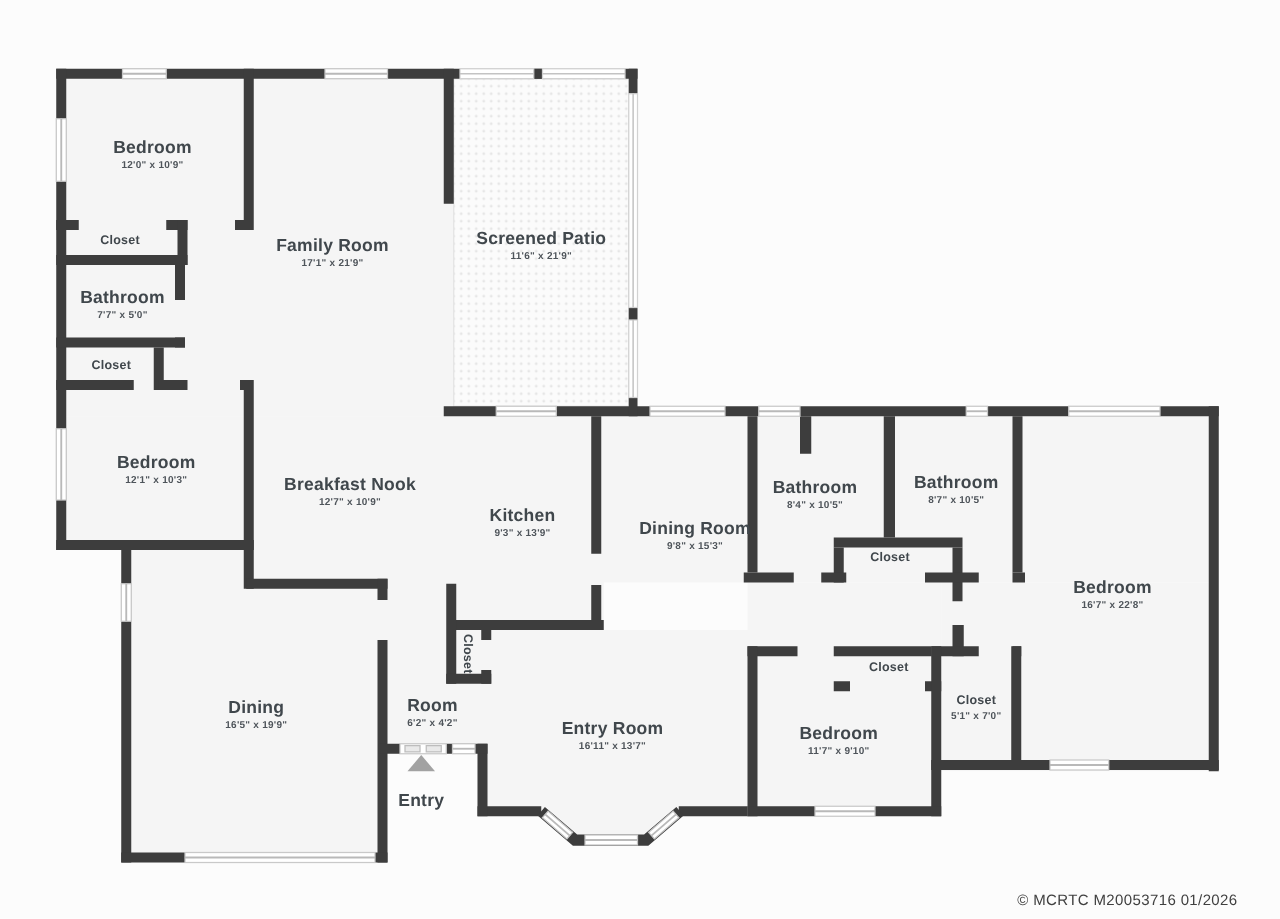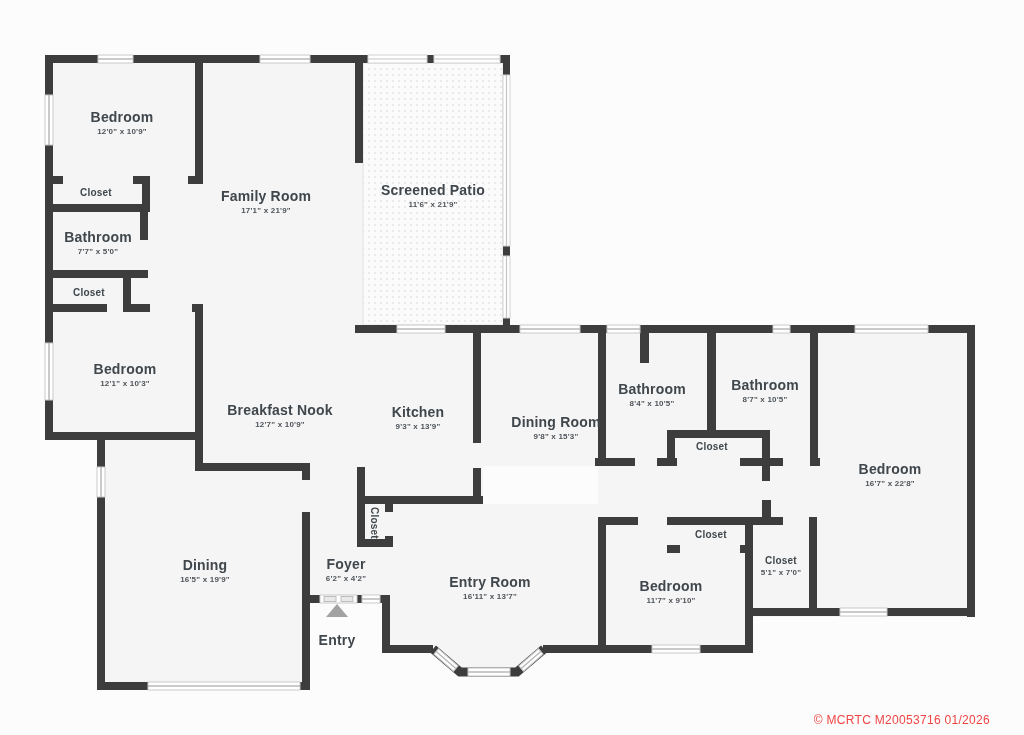--- a/index.html
+++ b/index.html
@@ -10,21 +10,21 @@
   .plan-svg{position:absolute;left:0;top:0;}
   .room-label{
     position:absolute;transform:translateX(-50%);
     text-align:center;white-space:nowrap;pointer-events:none;
   }
   .room-name{display:block;font-size:14px;font-weight:700;color:#40474c;letter-spacing:.2px;}
   .closet-name{display:block;font-size:10px;font-weight:700;color:#40474c;letter-spacing:.2px;}
   .room-dims{display:block;font-size:8px;font-weight:700;color:#4e545a;margin-top:2px;letter-spacing:.2px;}
   .vertical{transform:translate(-50%,-50%) rotate(90deg);}
   .watermark{
-    position:absolute;right:34px;top:713px;font-size:12px;color:#ef4444;letter-spacing:.3px;
+    position:absolute;right:34px;top:713px;font-size:12px;color:#404040;letter-spacing:.3px;
   }
 </style>
 </head>
 <body>
 
 <div class="stage">
 
   <svg class="plan-svg" width="1024" height="735" viewBox="0 0 1024 735">
     <defs>
       <pattern id="patioDots" width="6" height="6" patternUnits="userSpaceOnUse">
@@ -240,21 +240,21 @@
     <span class="room-dims">12'1" x 10'3"</span>
   </div>
   <div class="room-label" style="left:266px;top:188px">
     <span class="room-name">Family Room</span>
     <span class="room-dims">17'1" x 21'9"</span>
   </div>
   <div class="room-label" style="left:433px;top:182px">
     <span class="room-name">Screened Patio</span>
     <span class="room-dims">11'6" x 21'9"</span>
   </div>
-  <div class="room-label" style="left:280px;top:402px">
+  <div class="room-label" style="left:280px;top:379px">
     <span class="room-name">Breakfast Nook</span>
     <span class="room-dims">12'7" x 10'9"</span>
   </div>
   <div class="room-label" style="left:418px;top:404px">
     <span class="room-name">Kitchen</span>
     <span class="room-dims">9'3" x 13'9"</span>
   </div>
   <div class="room-label" style="left:556px;top:414px">
     <span class="room-name">Dining Room</span>
     <span class="room-dims">9'8" x 15'3"</span>
@@ -272,21 +272,21 @@
   </div>
   <div class="room-label" style="left:890px;top:461px">
     <span class="room-name">Bedroom</span>
     <span class="room-dims">16'7" x 22'8"</span>
   </div>
   <div class="room-label" style="left:205px;top:557px">
     <span class="room-name">Dining</span>
     <span class="room-dims">16'5" x 19'9"</span>
   </div>
   <div class="room-label" style="left:346px;top:556px">
-    <span class="room-name">Foyer</span>
+    <span class="room-name">Room</span>
     <span class="room-dims">6'2" x 4'2"</span>
   </div>
   <div class="room-label vertical" style="left:374px;top:523px">
     <span class="closet-name">Closet</span>
   </div>
   <div class="room-label" style="left:490px;top:574px">
     <span class="room-name">Entry Room</span>
     <span class="room-dims">16'11" x 13'7"</span>
   </div>
   <div class="room-label" style="left:671px;top:578px">

